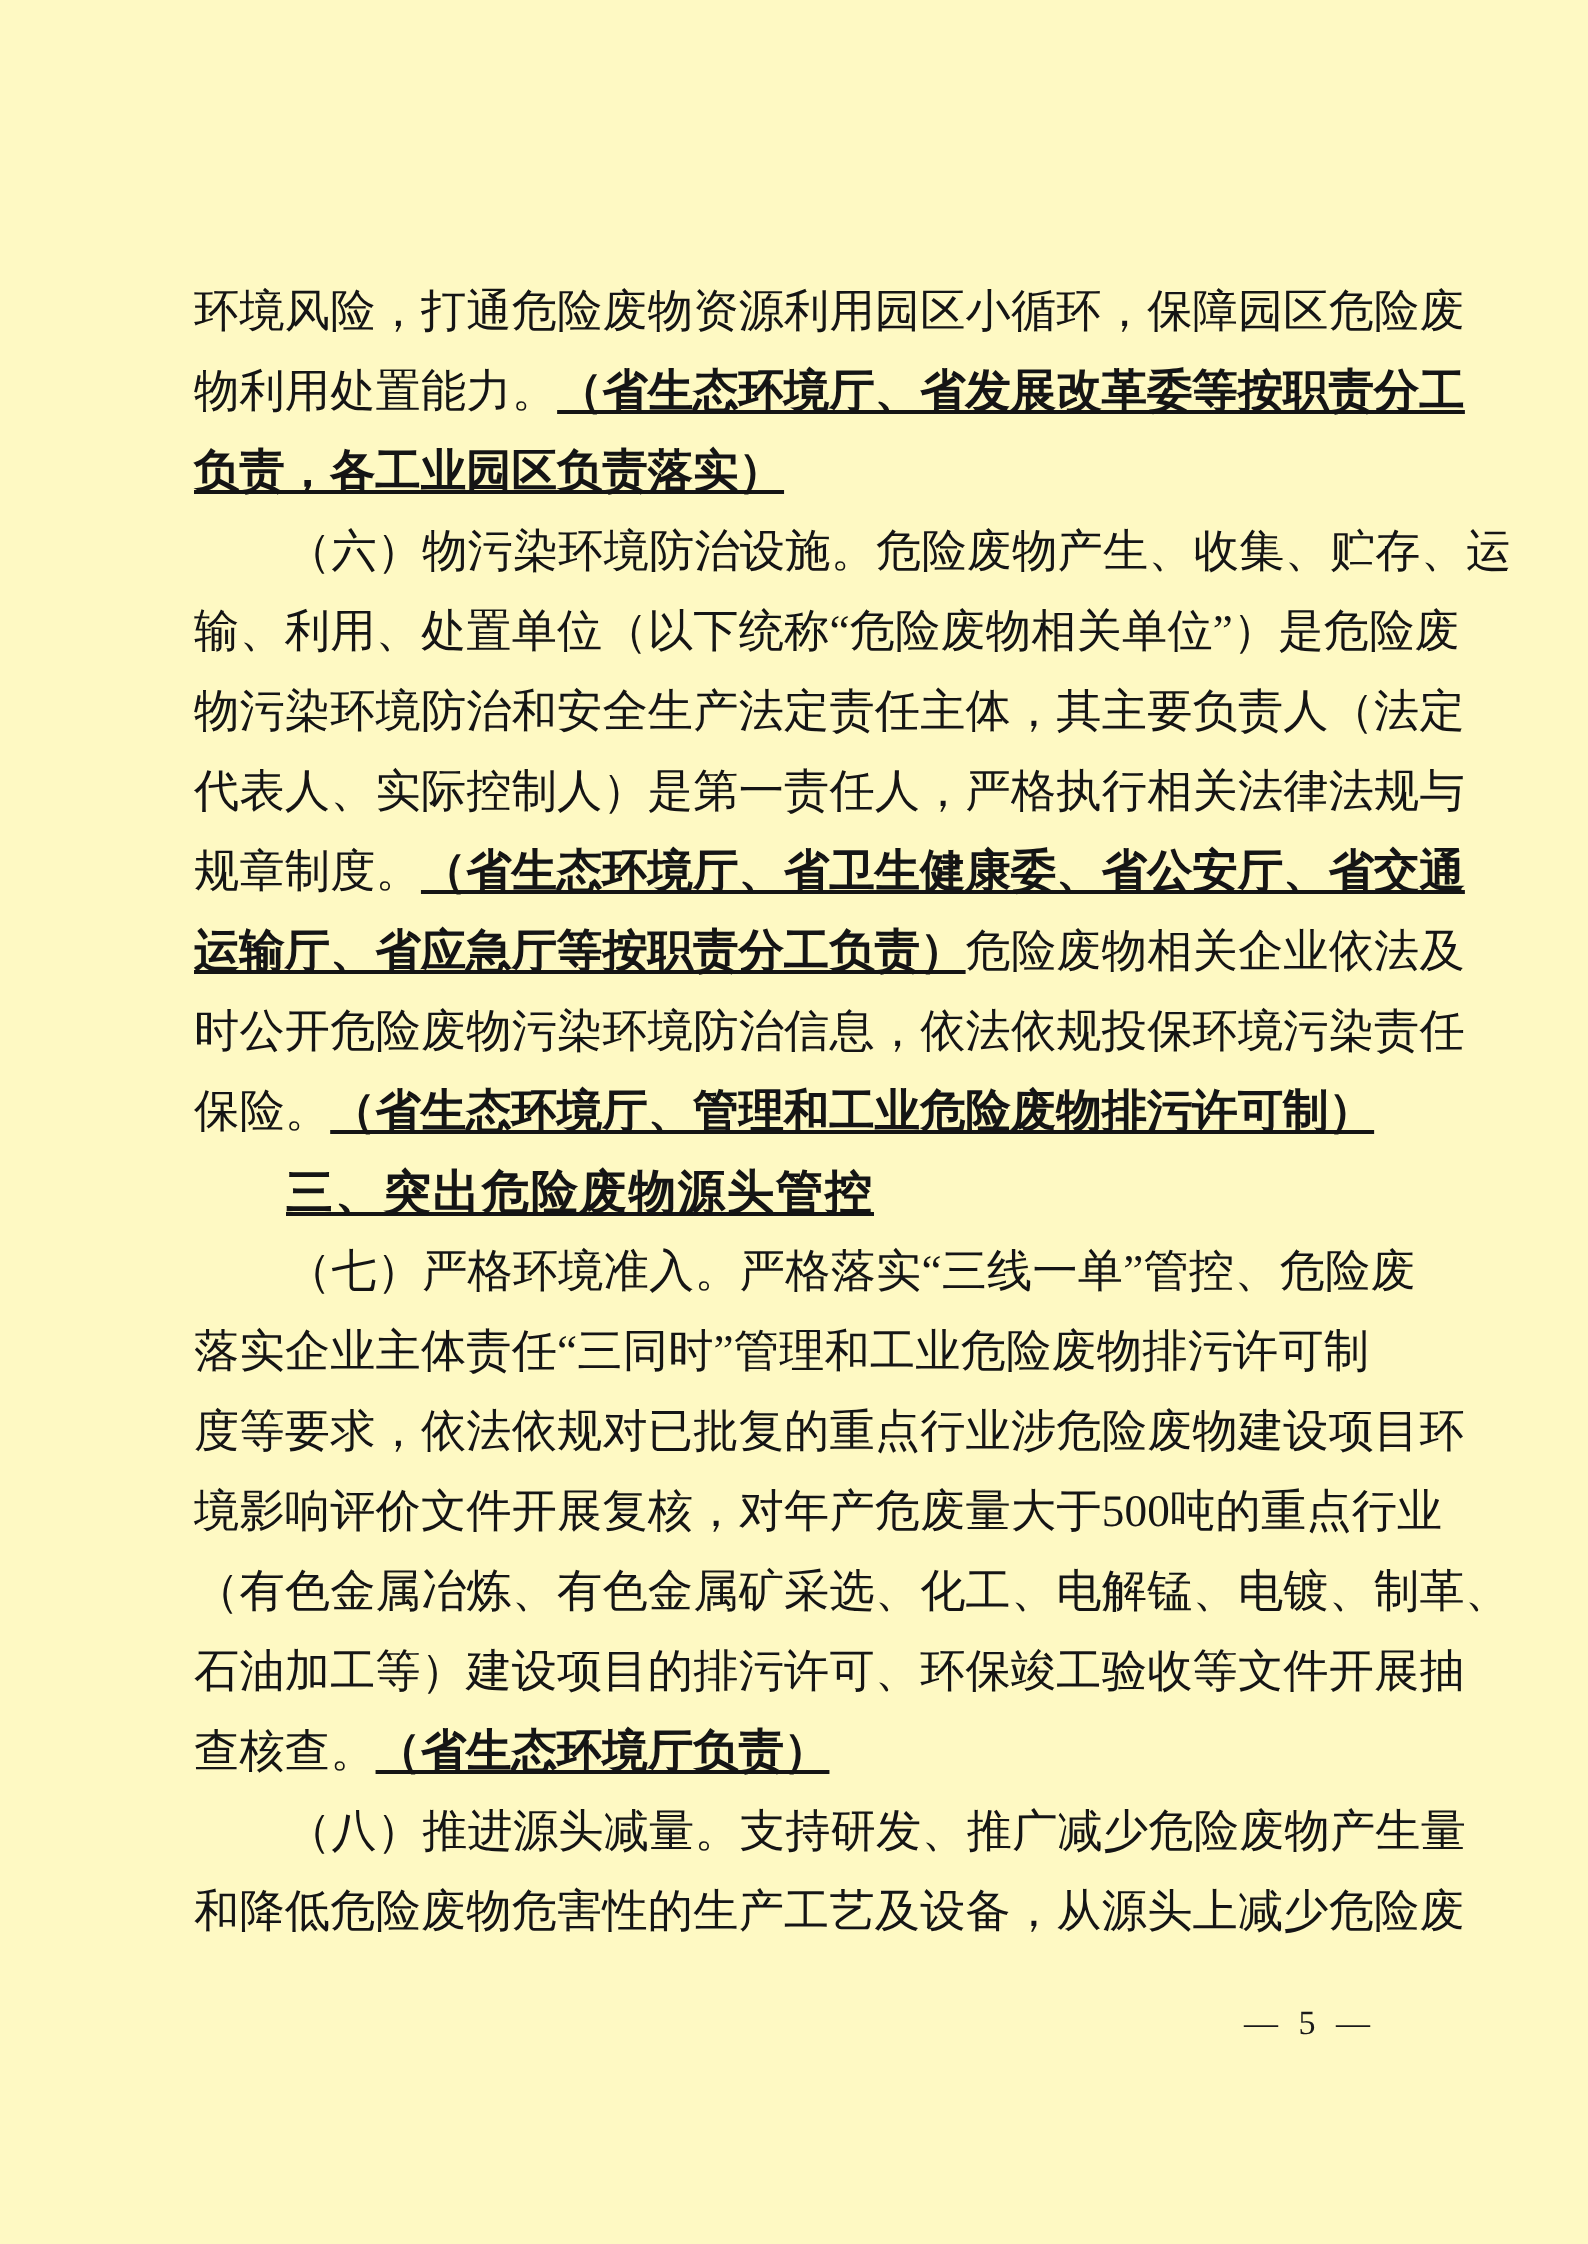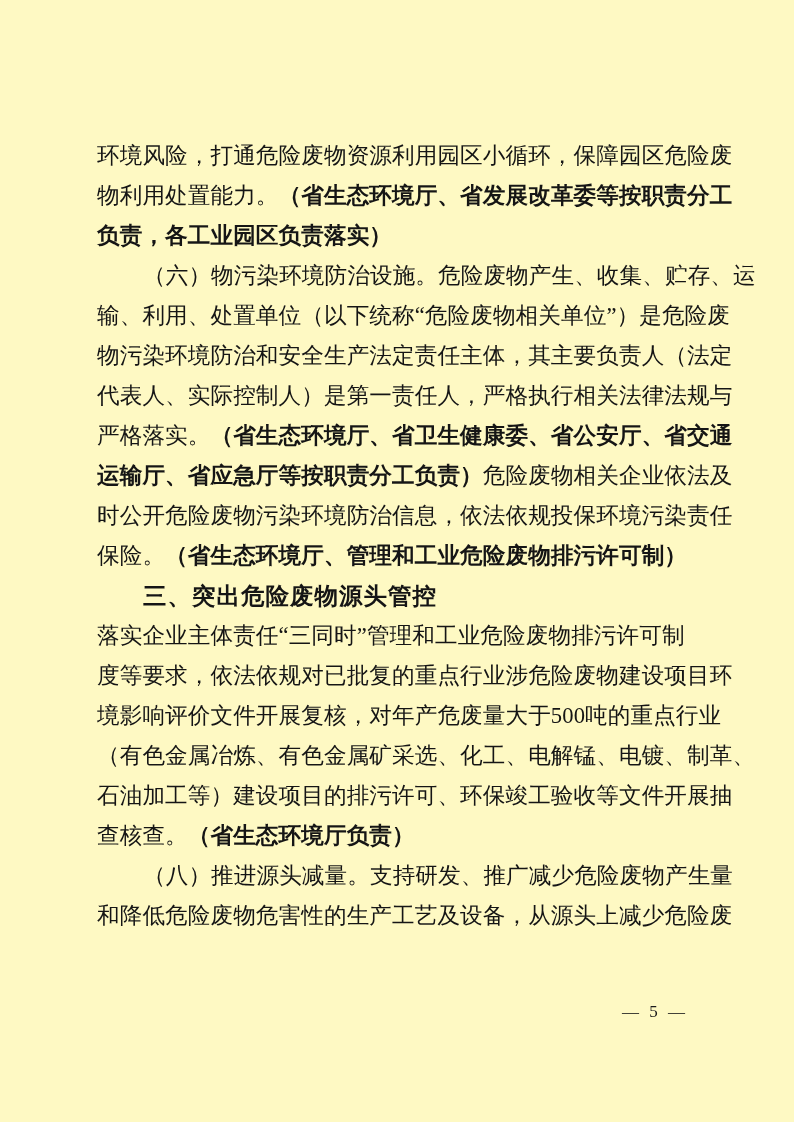--- a/index.html
+++ b/index.html
@@ -32,20 +32,21 @@
   }
   .line.indent {
     padding-left: 46px;
   }
   .seg {
     font-weight: normal;
   }
   .seg.bold {
     font-weight: bold;
     font-family: "Liberation Sans", sans-serif;
+    text-decoration: underline;
   }
   .line.heading .seg {
     font-weight: bold;
     font-family: "Liberation Sans", sans-serif;
     font-size: 23.5px;
     letter-spacing: 1px;
     text-align: right;
   }
   .page-number {
     position: absolute;
@@ -64,25 +65,26 @@
 
 <div class="page">
   <div class="text-block">
       <div class="line"><span class="seg">环境风险，打通危险废物资源利用园区小循环，保障园区危险废</span></div>
       <div class="line"><span class="seg">物利用处置能力。</span><span class="seg bold">（省生态环境厅、省发展改革委等按职责分工</span></div>
       <div class="line"><span class="seg bold">负责，各工业园区负责落实）</span></div>
       <div class="line indent"><span class="seg">（六）物污染环境防治设施。危险废物产生、收集、贮存、运</span></div>
       <div class="line"><span class="seg">输、利用、处置单位（以下统称“危险废物相关单位”）是危险废</span></div>
       <div class="line"><span class="seg">物污染环境防治和安全生产法定责任主体，其主要负责人（法定</span></div>
       <div class="line"><span class="seg">代表人、实际控制人）是第一责任人，严格执行相关法律法规与</span></div>
-      <div class="line"><span class="seg">严格落实。</span><span class="seg bold">（省生态环境厅、省卫生健康委、省公安厅、省交通</span></div>
+      <div class="line"><span class="seg">规章制度。</span><span class="seg bold">（省生态环境厅、省卫生健康委、省公安厅、省交通</span></div>
       <div class="line"><span class="seg bold">运输厅、省应急厅等按职责分工负责）</span><span class="seg">危险废物相关企业依法及</span></div>
       <div class="line"><span class="seg">时公开危险废物污染环境防治信息，依法依规投保环境污染责任</span></div>
       <div class="line"><span class="seg">保险。</span><span class="seg bold">（省生态环境厅、管理和工业危险废物排污许可制）</span></div>
       <div class="line indent heading"><span class="seg bold">三、突出危险废物源头管控</span></div>
+      <div class="line indent"><span class="seg">（七）严格环境准入。严格落实“三线一单”管控、危险废</span></div>
       <div class="line"><span class="seg">落实企业主体责任“三同时”管理和工业危险废物排污许可制</span></div>
       <div class="line"><span class="seg">度等要求，依法依规对已批复的重点行业涉危险废物建设项目环</span></div>
       <div class="line"><span class="seg">境影响评价文件开展复核，对年产危废量大于500吨的重点行业</span></div>
       <div class="line"><span class="seg">（有色金属冶炼、有色金属矿采选、化工、电解锰、电镀、制革、</span></div>
       <div class="line"><span class="seg">石油加工等）建设项目的排污许可、环保竣工验收等文件开展抽</span></div>
       <div class="line"><span class="seg">查核查。</span><span class="seg bold">（省生态环境厅负责）</span></div>
       <div class="line indent"><span class="seg">（八）推进源头减量。支持研发、推广减少危险废物产生量</span></div>
       <div class="line"><span class="seg">和降低危险废物危害性的生产工艺及设备，从源头上减少危险废</span></div>
     </div>
   <div class="page-number">— 5 —</div>

